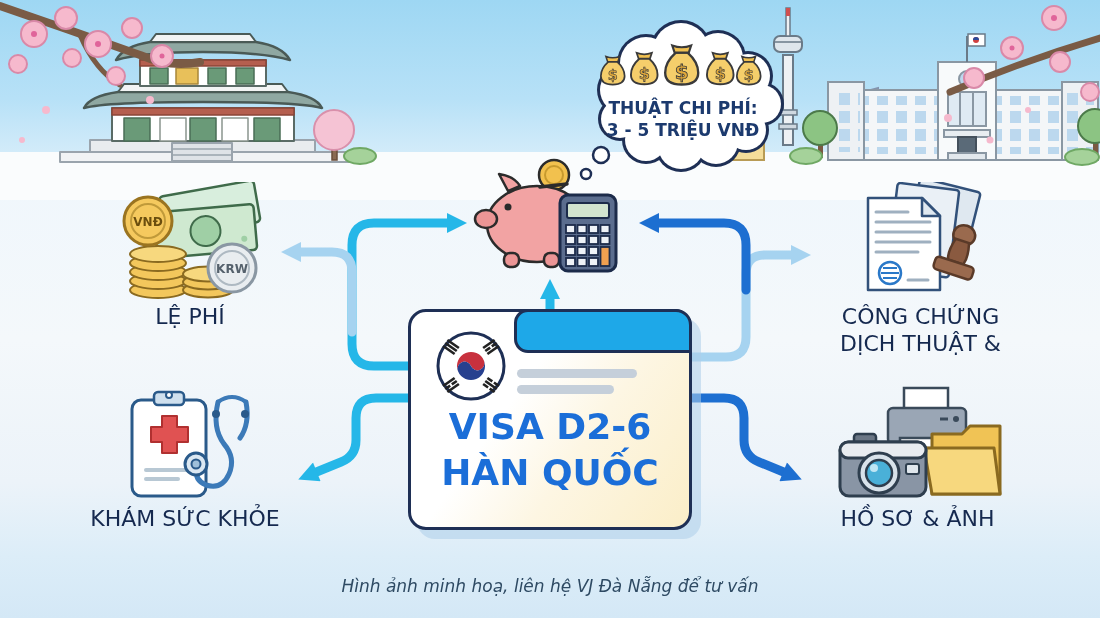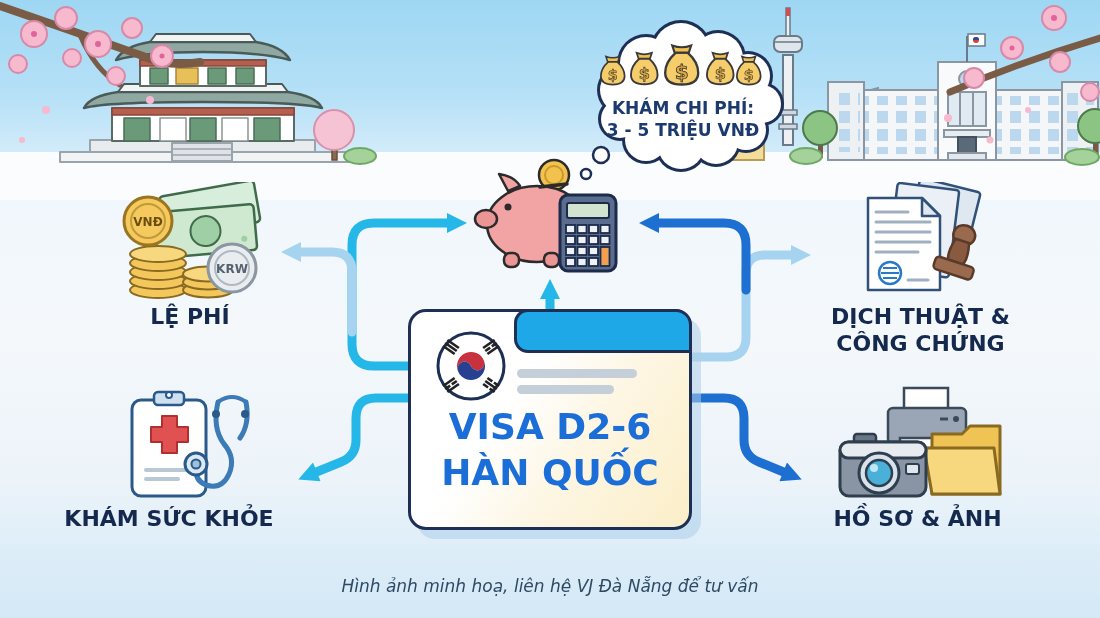--- a/index.html
+++ b/index.html
@@ -24,21 +24,21 @@
   }
   .card-tab{
     position:absolute;top:-3px;right:-3px;width:178px;height:44px;box-sizing:border-box;
     background:#1ea8e8;border:3px solid #1e2f55;border-radius:14px 16px 0 14px;
   }
   .flag-wrap{position:absolute;left:25px;top:19px;width:70px;height:70px;}
   .gline{position:absolute;height:9px;border-radius:5px;background:#c5cfda;}
   .card-title{position:absolute;left:0;top:92px;width:100%;text-align:center;
     font-weight:800;color:#1b6ed8;font-size:36px;line-height:46px;}
   
-  .cat-label{text-align:center;font-weight:700;color:#15294f;font-size:22px;line-height:27px;}
+  .cat-label{text-align:center;font-weight:400;color:#15294f;font-size:22px;line-height:27px;}
   
   .caption{left:0;top:576px;width:1100px;text-align:center;font-style:italic;
     font-size:17px;color:#2e4a63;}
 </style>
 </head>
 <body>
 
 <div class="stage">
 
   <svg class="abs" style="left:0;top:0;" width="1100" height="200" viewBox="0 0 1100 200">
@@ -261,21 +261,21 @@
         <path d="M9 9 L7 3 Q15 6 23 3 L21 9 Z" fill="#f0c050" stroke="#3a3a3a" stroke-width="1.8"></path>
         <text x="15" y="31" text-anchor="middle" font-size="17" font-weight="bold" fill="#e2a93a" stroke="#3a3a3a" stroke-width="0.7">$</text>
       </g>
       <g transform="translate(158,36) scale(0.85)">
         <path d="M10 9 Q1 17 1 26 Q1 36 15 36 Q29 36 29 26 Q29 17 20 9 Z" fill="#f5ce6b" stroke="#3a3a3a" stroke-width="2"></path>
         <path d="M9 9 L7 3 Q15 6 23 3 L21 9 Z" fill="#f0c050" stroke="#3a3a3a" stroke-width="1.8"></path>
         <text x="15" y="31" text-anchor="middle" font-size="17" font-weight="bold" fill="#e2a93a" stroke="#3a3a3a" stroke-width="0.7">$</text>
       </g>
     </g>
   </svg>
-  <div class="abs cloud-line" style="left:578px;top:98px;">KHÁM CHI PHÍ:</div>
+  <div class="abs cloud-line" style="left:578px;top:98px;">THUẬT CHI PHÍ:</div>
   <div class="abs cloud-line" style="left:578px;top:120px;text-align:center;">3 - 5 TRIỆU VNĐ</div>
 
   <svg class="abs" style="left:575px;top:143px;" width="40" height="42" viewBox="0 0 40 42">
     <circle cx="26" cy="12" r="8" fill="#ffffff" stroke="#1e2f55" stroke-width="2.5"></circle>
     <circle cx="11" cy="31" r="5" fill="#ffffff" stroke="#1e2f55" stroke-width="2.5"></circle>
   </svg>
 
   <svg class="abs" style="left:468px;top:153px;" width="165" height="122" viewBox="0 0 165 122">
     <circle cx="86" cy="22" r="15" fill="#f2c14e" stroke="#2b2b2b" stroke-width="2.5"></circle>
     <circle cx="86" cy="22" r="9" fill="none" stroke="#c79a2e" stroke-width="2"></circle>
@@ -407,22 +407,22 @@
     <circle cx="40" cy="91" r="11" fill="#ffffff" stroke="#2a78c8" stroke-width="2.5"></circle>
     <path d="M31 91 h18 M33 86 h14 M33 96 h14" stroke="#2a78c8" stroke-width="2"></path>
     <line x1="58" y1="98" x2="78" y2="98" stroke="#9fb0c0" stroke-width="3" stroke-linecap="round"></line>
     <g transform="rotate(18 105 85)">
       <ellipse cx="104" cy="52" rx="11" ry="10" fill="#9a6a4e" stroke="#5a3a28" stroke-width="2.5"></ellipse>
       <path d="M97 58 Q93 72 96 80 L112 80 Q115 72 111 58 Z" fill="#8a5a40" stroke="#5a3a28" stroke-width="2.5"></path>
       <rect x="84" y="80" width="40" height="13" rx="4" fill="#9a6a4e" stroke="#5a3a28" stroke-width="2.5"></rect>
     </g>
   </svg>
   <div class="abs cat-label" style="left:808px;top:303px;width:225px;">
+    <div>CÔNG CHỨNG</div>
     <div>DỊCH THUẬT &amp;</div>
-    <div>CÔNG CHỨNG</div>
   </div>
 
   <svg class="abs" style="left:118px;top:388px;" width="140" height="115" viewBox="0 0 140 115">
     <rect x="14" y="12" width="74" height="96" rx="9" fill="#ffffff" stroke="#2a5a8a" stroke-width="3"></rect>
     <rect x="36" y="4" width="30" height="13" rx="4" fill="#cfe0ee" stroke="#2a5a8a" stroke-width="2.5"></rect>
     <circle cx="51" cy="7" r="3" fill="#ffffff" stroke="#2a5a8a" stroke-width="2"></circle>
     <g fill="#e05252" stroke="#b03030" stroke-width="2" stroke-linejoin="round">
       <path d="M44 28 h15 v11 h11 v15 h-11 v11 h-15 v-11 h-11 v-15 h11 Z"></path>
     </g>
     <line x1="28" y1="82" x2="70" y2="82" stroke="#b8c8d4" stroke-width="4" stroke-linecap="round"></line>
@@ -430,21 +430,21 @@
     <g fill="none" stroke="#3c7ab8" stroke-width="5" stroke-linecap="round">
       <path d="M100 14 Q94 40 106 56 Q118 70 111 86 Q104 102 88 97 Q76 92 79 80"></path>
       <path d="M128 14 Q132 36 122 50"></path>
       <path d="M100 14 Q114 4 128 14" stroke-width="4"></path>
     </g>
     <circle cx="98" cy="26" r="4" fill="#2a5a8a"></circle>
     <circle cx="127" cy="26" r="4" fill="#2a5a8a"></circle>
     <circle cx="78" cy="76" r="11" fill="#dce8f2" stroke="#2a5a8a" stroke-width="3"></circle>
     <circle cx="78" cy="76" r="4.5" fill="#9fc0da" stroke="#2a5a8a" stroke-width="2"></circle>
   </svg>
-  <div class="abs cat-label" style="left:44px;top:505px;width:250px;">
+  <div class="abs cat-label" style="left:60px;top:505px;width:250px;">
     <div>KHÁM SỨC KHỎE</div>
   </div>
 
   <svg class="abs" style="left:832px;top:382px;" width="178" height="122" viewBox="0 0 178 122">
 
     <g>
       <rect x="72" y="6" width="44" height="24" fill="#ffffff" stroke="#3a4a5a" stroke-width="2.5"></rect>
       <rect x="56" y="26" width="78" height="36" rx="5" fill="#9aa6b5" stroke="#3a4a5a" stroke-width="2.5"></rect>
       <circle cx="124" cy="37" r="3" fill="#3a4a5a"></circle>
       <line x1="108" y1="37" x2="116" y2="37" stroke="#3a4a5a" stroke-width="3"></line>

